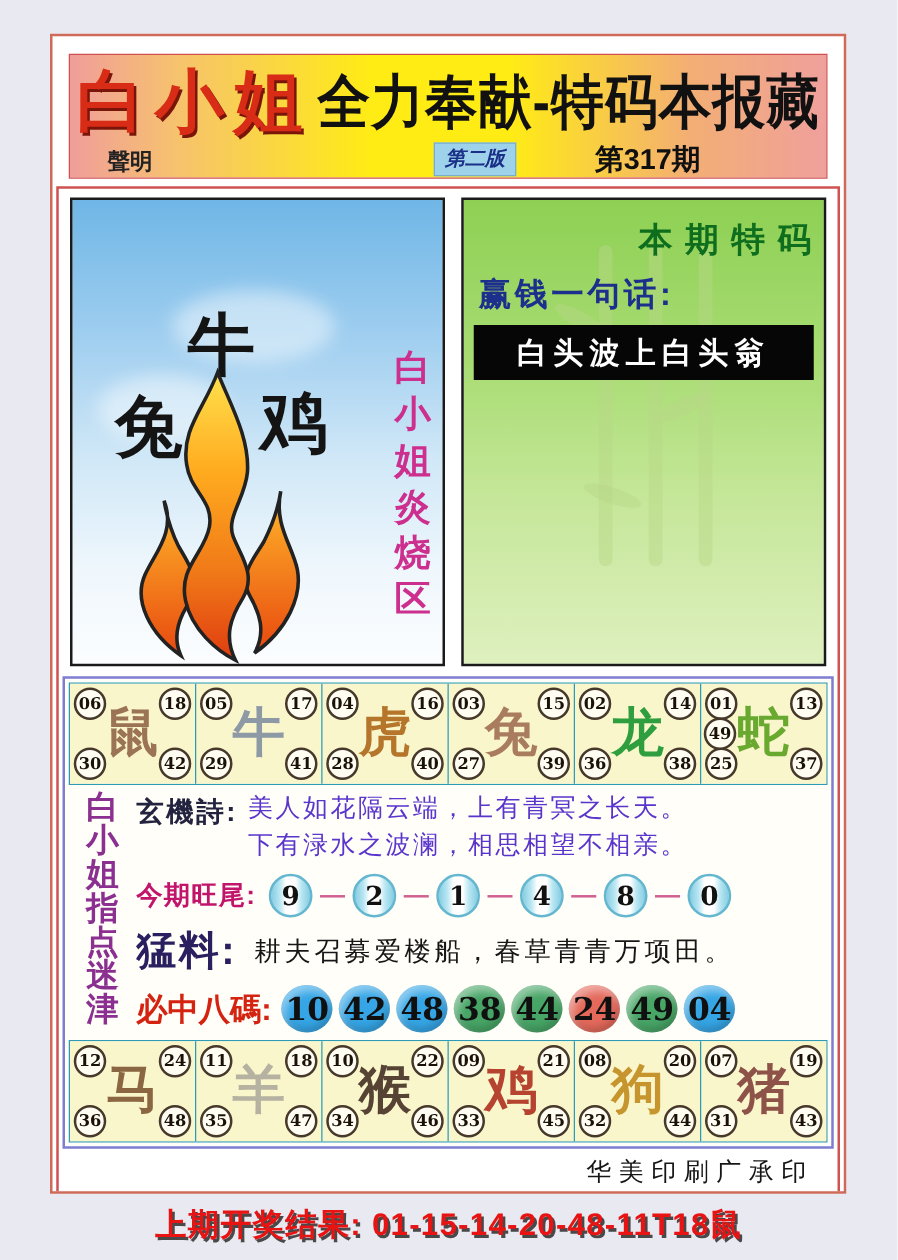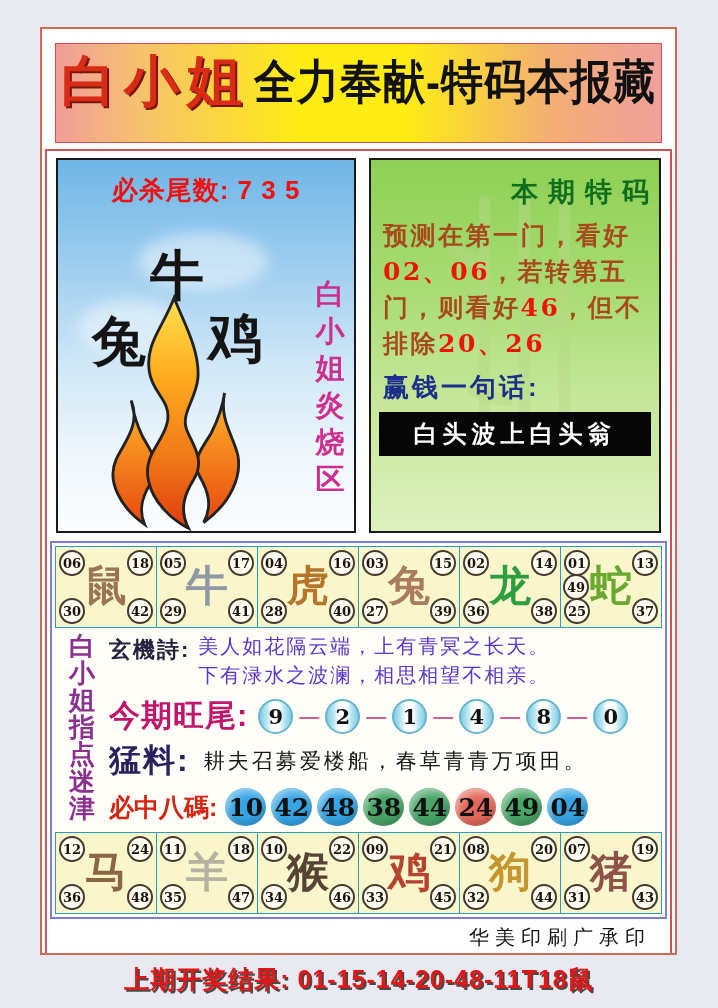--- a/index.html
+++ b/index.html
@@ -62,21 +62,21 @@
   .body-rows{display:flex;margin-top:2px}
   .vcol{width:54px;display:flex;flex-direction:column;align-items:center;padding-top:3px}
   .vchar2{font-size:26px;line-height:27px;font-weight:900;color:#8b3090;font-family:"DejaVu Serif",serif}
   .rows{flex:1;padding:2px 4px 0 0;overflow:hidden}
   .row-poem{display:flex;height:60px}
   .lbl-poem{font-size:22px;font-weight:900;color:#23233f;letter-spacing:2px;white-space:nowrap;padding-top:3px}
   .poem-lines{margin-left:8px}
   .poem-line{font-size:20px;line-height:29px;color:#5a35cc;letter-spacing:2px;
              font-family:"DejaVu Serif",serif;white-space:nowrap}
   .row-tail{display:flex;align-items:center;height:48px}
-  .lbl-tail{font-size:31px;font-weight:900;color:#c1156b;letter-spacing:1px;margin-right:10px;white-space:nowrap}
+  .lbl-tail{font-size:21px;font-weight:900;color:#c1156b;letter-spacing:1px;margin-right:10px;white-space:nowrap}
   .tail-circle{width:31px;height:31px;border-radius:50%;border:2px solid #64b7cf;
     background:linear-gradient(90deg,#85cde2 0%,#b9e6f2 22%,#fff 38%,#fff 62%,#b9e6f2 78%,#85cde2 100%);
     display:inline-flex;align-items:center;justify-content:center;font:700 21px "DejaVu Serif",serif;color:#111;
     flex:none}
   .tail-dash{color:#d06090;font-weight:700;font-size:20px;margin:0 6px;flex:none}
   .row-meat{display:flex;align-items:center;height:42px}
   .lbl-meat{font-size:32px;font-weight:900;color:#2a2060;margin-right:14px;letter-spacing:2px;white-space:nowrap}
   .meat-text{font-size:21px;color:#161616;letter-spacing:3px;font-family:"DejaVu Serif",serif;white-space:nowrap}
   .row-eight{display:flex;align-items:center;height:50px}
   .lbl-eight{font-size:25px;font-weight:900;color:#d42310;margin-right:8px;white-space:nowrap}
@@ -91,30 +91,34 @@
 </head>
 <body>
 
 <div class="frame">
 
   <div class="header">
     <div class="title-row">
       <span class="brand">白小姐</span>
       <span class="headline">全力奉献-特码本报藏</span>
     </div>
+    <div class="sub-row">
+      <span class="statement">聲明</span>
+      <span class="edition">第二版</span>
+      <span class="issue">第317期</span>
+    </div>
   </div>
 
   <div class="pinline">
 
     <div class="panels">
 
       <div class="panel panel-left">
         <div class="cloud" style="left:80px;top:72px;width:130px;height:58px"></div>
         <div class="cloud" style="left:20px;top:140px;width:105px;height:55px"></div>
-        <div class="kill1">必杀尾数: 7 3 5</div>
         <div class="zchar zchar-top">牛</div>
         <div class="zchar zchar-left">兔</div>
         <div class="zchar zchar-right">鸡</div>
         <svg class="flame" viewBox="0 0 200 250">
           <defs>
             <linearGradient id="fg1" x1="0" y1="0" x2="0" y2="1">
               <stop offset="0" stop-color="#ffe14d"></stop>
                 <stop offset="0.35" stop-color="#ffaa1e"></stop>
               <stop offset="0.7" stop-color="#f07818"></stop>
                 <stop offset="1" stop-color="#e03c10"></stop>
@@ -139,21 +143,20 @@
       </div>
 
       <div class="panel panel-right">
         <div class="bamboo" style="left:108px"></div>
         <div class="bamboo" style="left:148px"></div>
         <div class="bamboo" style="left:188px"></div>
         <div class="leaf" style="left:70px;top:90px;transform:rotate(30deg)"></div>
         <div class="leaf" style="left:150px;top:160px;transform:rotate(-25deg)"></div>
         <div class="leaf" style="left:95px;top:230px;transform:rotate(18deg)"></div>
         <div class="rp-title">本期特码</div>
-        <div class="prediction"><span class="pred-text">预测在第一门，看好</span><span class="pred-num">02、06</span><span class="pred-text">，若转第五门，则看好</span><span class="pred-num">46</span><span class="pred-text">，但不排除</span><span class="pred-num">20、26</span></div>
         <div class="win-label">赢钱一句话:</div>
         <div class="win-box">白头波上白头翁</div>
       </div>
     </div>
 
     <div class="middle">
       <div class="zrow">
           <div class="zcell">
             <div class="zbadge pos-tl">06</div>
             <div class="zbadge pos-tr">18</div>

